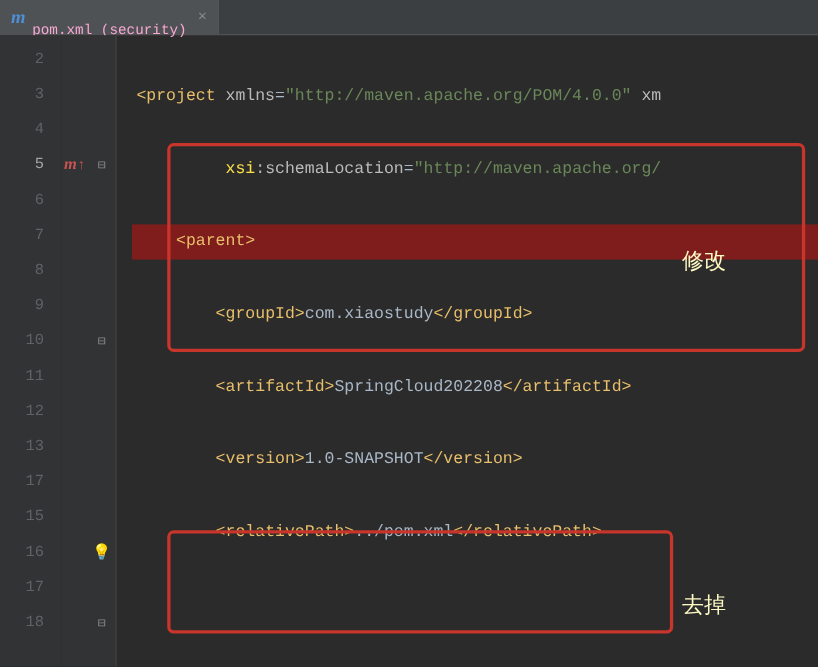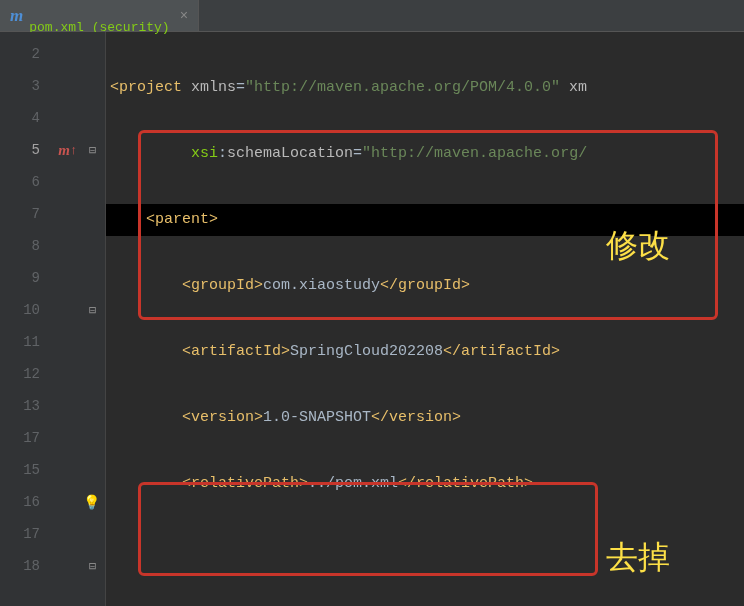--- a/index.html
+++ b/index.html
@@ -28,21 +28,21 @@
     gap: 6px;
     border-right: 1px solid #555;
   }
   .tab-icon {
     color: #4e8fd6;
     font-weight: bold;
     font-style: italic;
     font-family: serif;
     font-size: 17px;
   }
-  .tab-label { color: #84cc16; font-size: 13px; margin-top: 23px; }
+  .tab-label { color: #f9a8d4; font-size: 13px; margin-top: 23px; }
   .tab-close { color: #888; font-size: 14px; margin-left: 4px; }
   .editor {
     display: flex;
     height: calc(100% - 32px);
     position: relative;
   }
   .gutter {
     background: #313335;
     width: 56px;
     padding-top: 6px;
@@ -75,43 +75,44 @@
     border-right: 1px solid #444;
   }
   .fold-col div { height: 32px; display:flex; align-items:center; justify-content:center; }
   .fold-mark { color:#888; font-size:12px; }
   .bulb { color:#f0a732; font-size:14px; }
   .code {
     flex: 1;
     padding-top: 6px;
     position: relative;
     white-space: pre;
+    margin-left: 14px;
   }
   .code .line {
     height: 32px;
     line-height: 32px;
     padding-left: 4px;
   }
   .tag { color: #e8bf6a; }
   .attr { color: #bababa; }
   .str { color: #6a8759; }
   .txt { color: #a9b7c6; }
-  .ns { color: #84cc16; }
-  .curr-line { background: #000000; }
+  .ns { color: #fde047; }
+  .curr-line { background: #7f1d1d; }
   
   .anno-box {
     position: absolute;
     border: 3px solid #c8352a;
     border-radius: 6px;
     pointer-events: none;
   }
   .anno-label {
     position: absolute;
-    color: #fde047;
-    font-size: 32px;
+    color: #fef9c3;
+    font-size: 20px;
     font-weight: 500;
     font-family: "Microsoft YaHei", sans-serif;
     pointer-events: none;
   }
 </style>
 </head>
 <body>
 
 <div class="tab-bar">
   <div class="tab">

